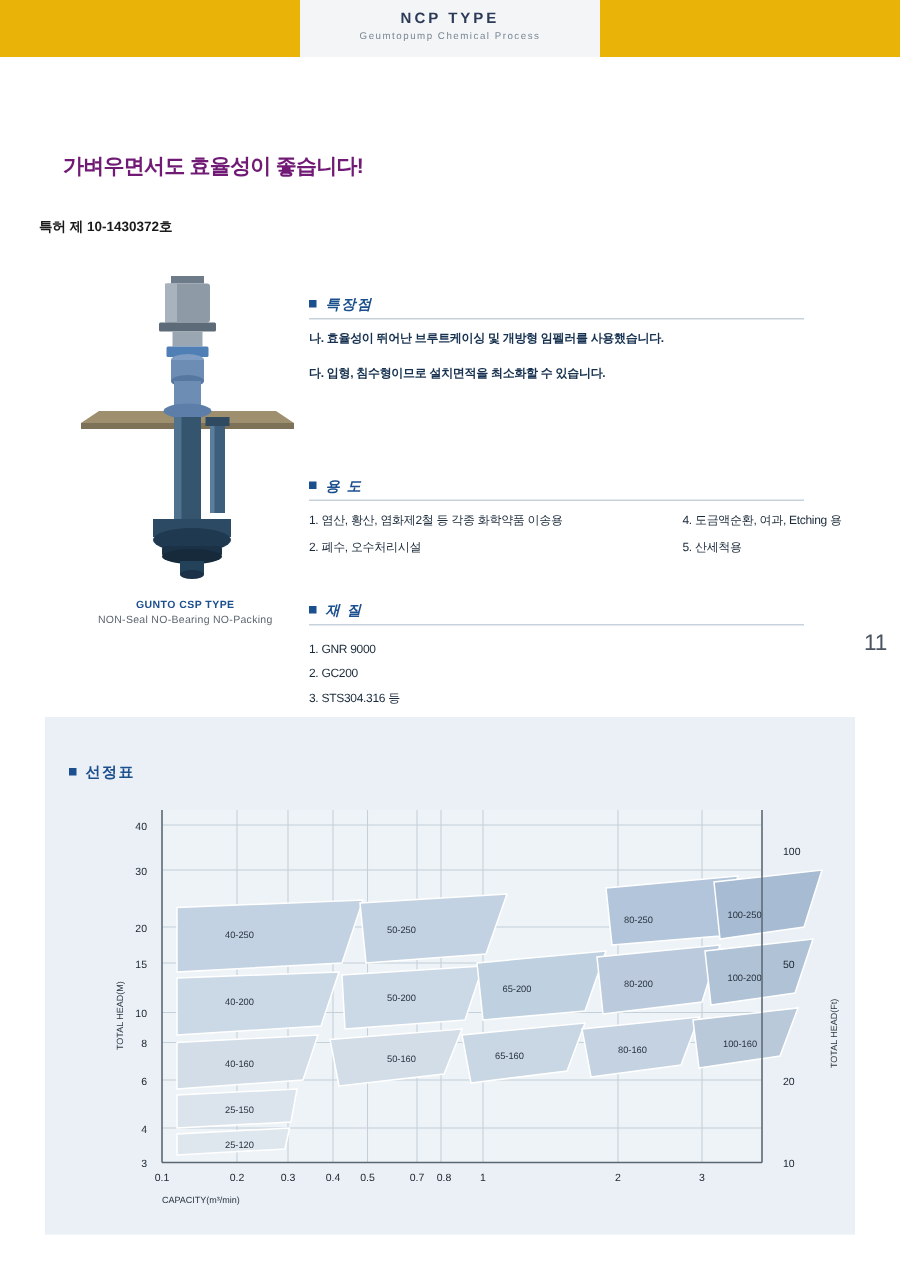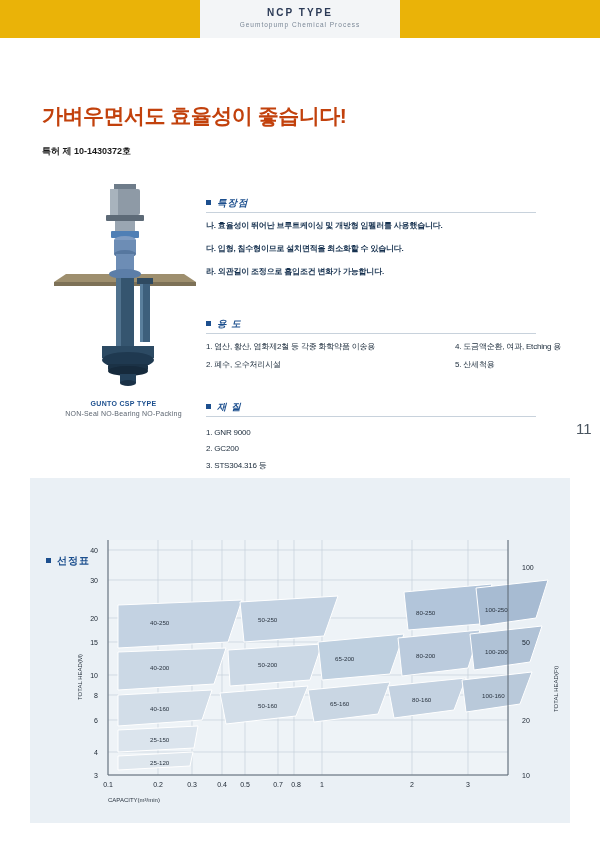--- a/index.html
+++ b/index.html
@@ -57,28 +57,28 @@
     position: absolute;
     left: 42px; top: 62px;
     font-size: 25px;
     color: #1c4f8e;
     font-family: "Liberation Serif", serif;
     letter-spacing: -0.5px;
   }
   .title-sub {
     position: absolute;
     left: 42px; top: 102px;
-    font-size: 21px;
-    color: #c2410c;
+    font-size: 14px;
+    color: #701a75;
     font-weight: bold;
     letter-spacing: -0.5px;
   }
   .patent {
     position: absolute;
-    left: 42px; top: 145px;
+    left: 26px; top: 145px;
     font-size: 9px;
     color: #1a1a1a;
     font-weight: bold;
     text-align: right;
   }
 
   
   .product-area {
     position: absolute;
     left: 36px; top: 178px;
@@ -161,21 +161,20 @@
     height: 345px;
     background: #eaf0f5;
   }
   .chart-head {
     position: absolute;
     left: 16px; top: 30px;
     font-size: 10px;
     color: #1c4f8e;
     font-weight: bold;
     letter-spacing: 1px;
-    margin-top: 46px;
   }
   .chart-head .bullet {
     display: inline-block;
     width: 5px; height: 5px;
     background: #1c4f8e;
     margin-right: 6px;
     vertical-align: 1px;
   }
   .chart-svg {
     position: absolute;
@@ -254,21 +253,20 @@
   <div class="section" style="top:197px;">
     <div class="sec-head">
       <span class="bullet"></span><span>특장점</span>
     </div>
   </div>
   <div class="hr-line" style="left:206px; top:212px; width:330px;"></div>
 
   <div class="section" style="top:220px; width:340px;">
     <div class="feat-item">나. 효율성이 뛰어난 브루트케이싱 및 개방형 임펠러를 사용했습니다.</div>
     <div class="feat-item">다. 입형, 침수형이므로 설치면적을 최소화할 수 있습니다.</div>
-    <div class="feat-item">라. 외관길이 조정으로 흡입조건 변화가 가능합니다.</div>
   </div>
 
   <div class="section" style="top:318px;text-align:right;">
     <div class="sec-head">
       <span class="bullet"></span><span>용 도</span>
     </div>
   </div>
   <div class="hr-line" style="left:206px; top:333px; width:330px;"></div>
 
   <div class="section" style="top:341px; width:240px;">

